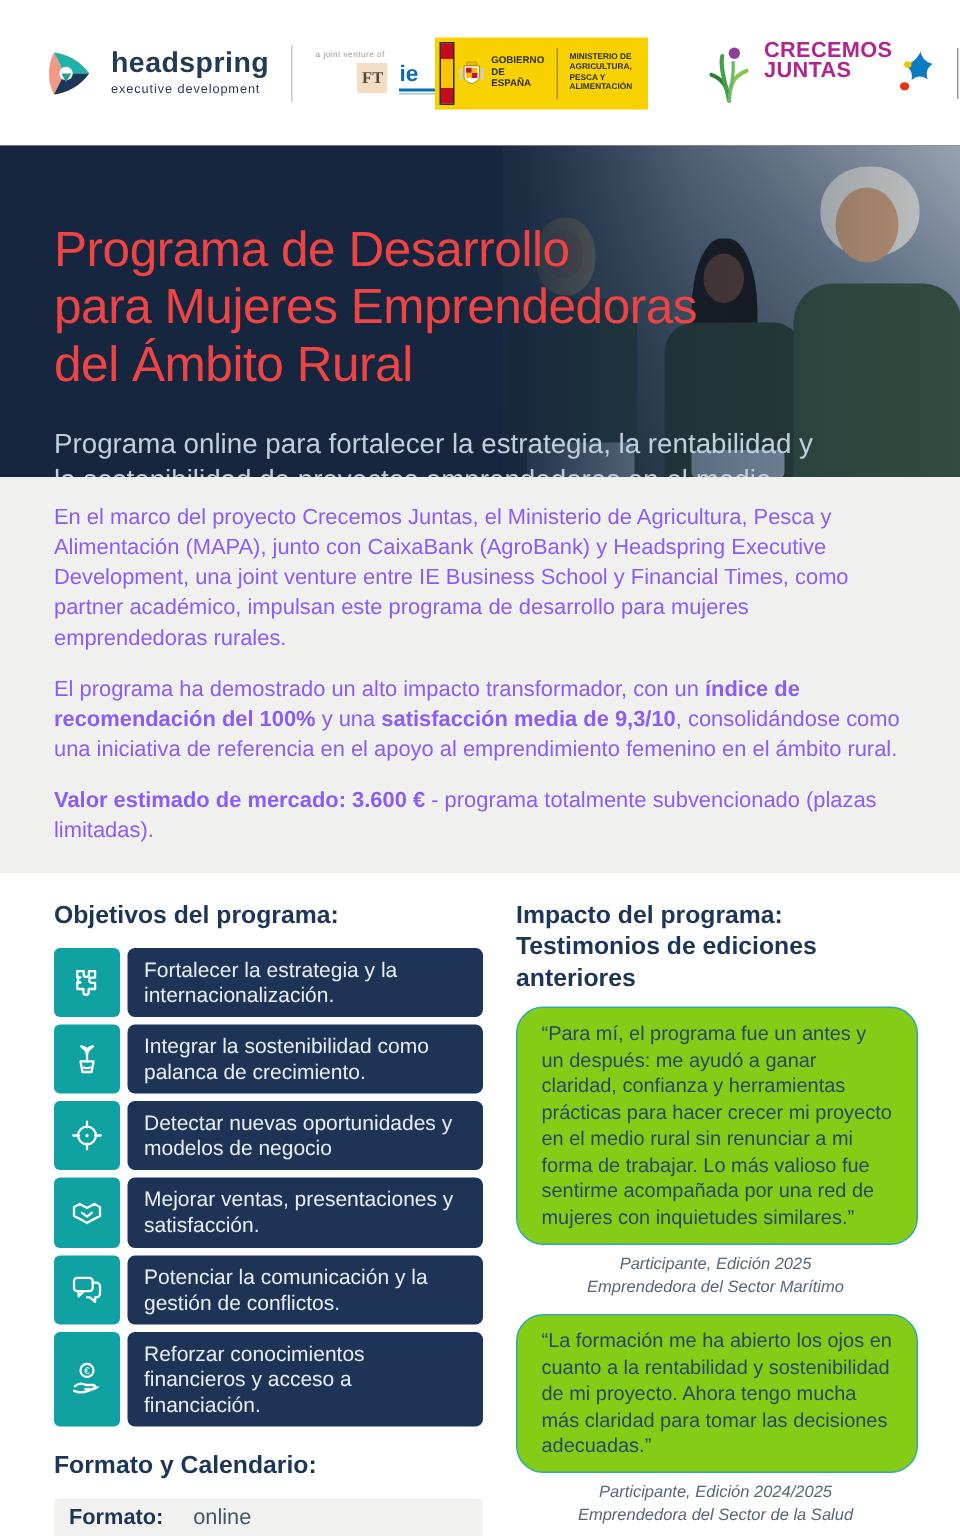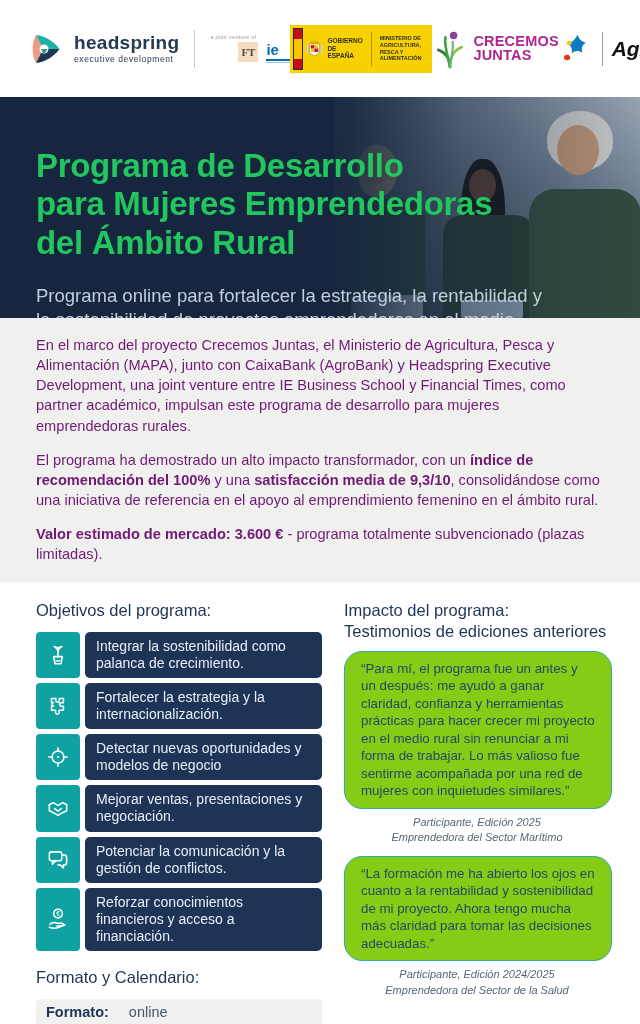--- a/index.html
+++ b/index.html
@@ -26,21 +26,21 @@
 
   .gov{width:142px;height:48px;background:#f8d200;position:relative;display:flex;align-items:center;
        box-sizing:border-box;padding-left:16px;gap:4px;}
   .flagstrip{position:absolute;left:4px;top:4px;bottom:4px;width:8px;
              background:linear-gradient(180deg,#c60b1e 0%,#c60b1e 26%,#ffc400 26%,#ffc400 74%,#c60b1e 74%);
              outline:1px solid #2b2b2b;}
   .gov-name{font-size:6.5px;font-weight:bold;color:#2f2f2f;line-height:1.15;}
   .gov-div{width:1px;height:34px;background:#a88f00;margin:0 4px;}
   .ministry{font-size:5.5px;font-weight:bold;color:#2f2f2f;line-height:1.25;width:62px;}
 
-  .cj{display:flex;align-items:center;gap:5px;}
+  .cj{display:flex;align-items:flex-start;gap:5px;padding-left:36px;}
   .cj-text{color:#b0268f;font-weight:bold;font-size:14.5px;line-height:.95;letter-spacing:.2px;}
 
   .ab{display:flex;align-items:center;gap:9px;}
   .ab-div{width:1px;height:34px;background:#9a9a9a;}
   .ab-name{font-size:21px;font-weight:bold;font-style:italic;color:#111;letter-spacing:-.3px;}
 
   
   .hero{position:relative;height:221px;background:#16263e;overflow:hidden;}
   .hero-photo{position:absolute;right:0;top:0;width:305px;height:100%;
               background:linear-gradient(205deg,#a7b2bf 0%,#77879a 30%,#51616e 62%,#32404b 100%);}
@@ -52,34 +52,34 @@
   .head2{left:134px;top:72px;width:27px;height:33px;background:#5f4030;}
   .body2{left:108px;top:118px;width:92px;height:104px;background:#293f33;border-radius:20px 20px 0 0;}
   .hair3{left:212px;top:14px;width:66px;height:60px;background:#d8d8d4;border-radius:48%;}
   .head3{left:222px;top:28px;width:42px;height:50px;background:#c89b78;}
   .body3{left:194px;top:92px;width:112px;height:130px;background:#34503e;border-radius:26px 26px 0 0;}
   .jean1{left:16px;top:198px;width:72px;height:24px;background:#a9bccb;border-radius:4px;}
   .jean2{left:126px;top:203px;width:62px;height:19px;background:#93a8ba;border-radius:4px;}
   .hero-overlay{position:absolute;inset:0;
        background:linear-gradient(90deg,#16263e 0%,#16263e 44%,rgba(22,38,62,.9) 55%,rgba(22,38,62,.45) 72%,rgba(22,38,62,.1) 100%);}
   .hero-content{position:relative;z-index:2;padding:28px 0 0 36px;}
-  .hero-title{font-size:33px;font-weight:bold;color:#22c55e;line-height:1.16;letter-spacing:-.3px;}
+  .hero-title{font-size:33px;font-weight:normal;color:#ef4444;line-height:1.16;letter-spacing:-.3px;}
   .hero-title span{display:block;}
   .hero-sub{margin-top:13px;font-size:18.5px;line-height:1.3;color:#c3cedd;width:520px;}
 
   
-  .intro{background:#f0f0ee;padding:17px 36px 4px 36px;font-size:14.6px;line-height:1.38;color:#701a75;}
+  .intro{background:#f0f0ee;padding:17px 36px 4px 36px;font-size:14.6px;line-height:1.38;color:#8b5cf6;}
   .intro p{margin:0 0 14px 0;}
   .intro b{font-weight:bold;}
 
   
   .cols{display:flex;gap:22px;padding:12px 28px 0 36px;box-sizing:border-box;}
   .col-left{width:286px;flex:none;}
   .col-right{flex:1;min-width:0;}
-  .h2{font-size:16.5px;font-weight:normal;color:#1d3557;margin:6px 0 11px 0;line-height:1.25;}
+  .h2{font-size:16.5px;font-weight:bold;color:#1d3557;margin:6px 0 11px 0;line-height:1.25;}
 
   .obj-row{display:flex;gap:5px;margin-bottom:5px;align-items:stretch;}
   .obj-icon{width:44px;flex:none;background:#10a2a2;border-radius:4px;
             display:flex;align-items:center;justify-content:center;}
   .obj-icon svg{width:26px;height:26px;stroke:#fff;fill:none;stroke-width:1.4;
                 stroke-linecap:round;stroke-linejoin:round;}
   .obj-bar{flex:1;background:#1d3456;border-radius:5px;color:#e9eef5;font-size:14px;
            line-height:1.22;padding:6px 11px;display:flex;align-items:center;box-sizing:border-box;min-height:45px;}
 
   .fmt-row{background:#f1f1f0;border-radius:4px;padding:4px 10px;margin-bottom:6px;
@@ -199,60 +199,60 @@
   </section>
 
   <div class="cols">
 
     <div class="col-left">
       <div class="h2">Objetivos del programa:</div>
 
       <div class="obj-row">
         <div class="obj-icon">
           <svg viewBox="0 0 24 24">
+              <path d="M6 5h4v2a1.6 1.6 0 0 0 3.2 0V5H17v4h-2a1.6 1.6 0 0 0 0 3.2h2V16h-4v2a1.6 1.6 0 0 1-3.2 0v-2H6v-4h2a1.6 1.6 0 0 1 0-3.2H6z"></path>
+            </svg>
+        </div>
+        <div class="obj-bar">Fortalecer la estrategia y la internacionalización.</div>
+      </div>
+
+      <div class="obj-row">
+        <div class="obj-icon">
+          <svg viewBox="0 0 24 24">
               <path d="M8 13.5h8l-1.2 6.5H9.2z"></path>
               <path d="M10.2 17.2c.5.6 3.1.6 3.6 0"></path>
               <path d="M12 13.5V9"></path>
               <path d="M12 9C12 6.2 10 5.6 8.4 4.2c2.2.2 3.6 1.3 3.6 3.3"></path>
               <path d="M12 9c0-2.8 2-3.4 3.6-4.8-2.2.2-3.6 1.3-3.6 3.3"></path>
               <path d="M12 7.6c-.9-1-9-2.9 0-4.2.9 1.3.9 3 0 4.2z" stroke-width="0"></path>
             </svg>
         </div>
         <div class="obj-bar">Integrar la sostenibilidad como palanca de crecimiento.</div>
       </div>
 
       <div class="obj-row">
         <div class="obj-icon">
           <svg viewBox="0 0 24 24">
-              <path d="M6 5h4v2a1.6 1.6 0 0 0 3.2 0V5H17v4h-2a1.6 1.6 0 0 0 0 3.2h2V16h-4v2a1.6 1.6 0 0 1-3.2 0v-2H6v-4h2a1.6 1.6 0 0 1 0-3.2H6z"></path>
-            </svg>
-        </div>
-        <div class="obj-bar">Fortalecer la estrategia y la internacionalización.</div>
-      </div>
-
-      <div class="obj-row">
-        <div class="obj-icon">
-          <svg viewBox="0 0 24 24">
               <circle cx="12" cy="12" r="5.5"></circle>
               <path d="M12 3.5v3.5M12 17v3.5M3.5 12H7M17 12h3.5"></path>
               <circle cx="12" cy="12" r="1" fill="#fff" stroke="none"></circle>
             </svg>
         </div>
         <div class="obj-bar">Detectar nuevas oportunidades y modelos de negocio</div>
       </div>
 
       <div class="obj-row">
         <div class="obj-icon">
           <svg viewBox="0 0 24 24">
               <path d="M4 9l3.5-2L12 9.5 16.5 7 20 9"></path>
               <path d="M4 9v5.5L9 17l3 1.8L15 17l5-2.5V9"></path>
               <path d="M9 12.5l3 2.3 3-2.3"></path>
             </svg>
         </div>
-        <div class="obj-bar">Mejorar ventas, presentaciones y negociación.</div>
+        <div class="obj-bar">Mejorar ventas, presentaciones y satisfacción.</div>
       </div>
 
       <div class="obj-row">
         <div class="obj-icon">
           <svg viewBox="0 0 24 24">
               <path d="M15.5 7.5h2.2A2.3 2.3 0 0 1 20 9.8v4.4a2.3 2.3 0 0 1-2.3 2.3h-.7v2.8l-3.2-2.8H12"></path>
               <rect x="4" y="4.5" width="11.5" height="8.2" rx="2"></rect>
               <path d="M6.8 12.7v3.2l3.3-3.2"></path>
             </svg>
         </div>

